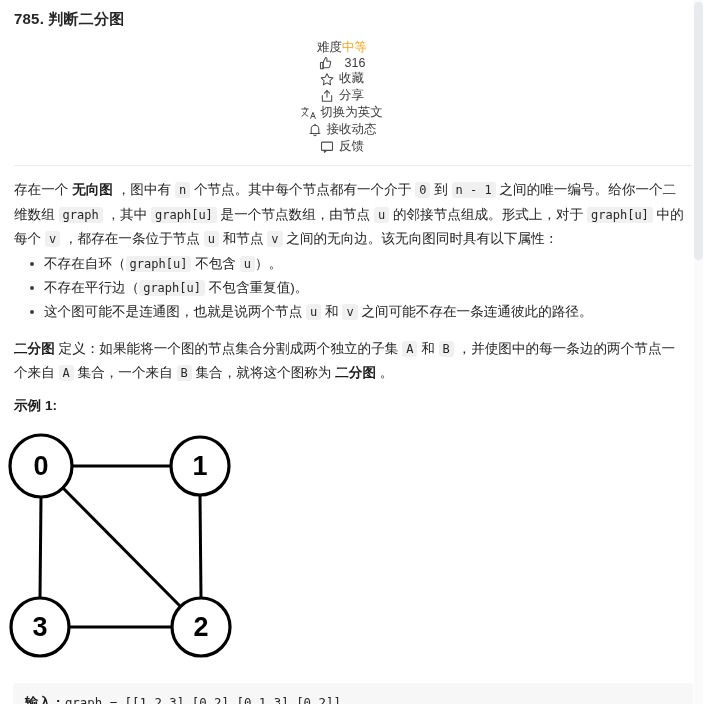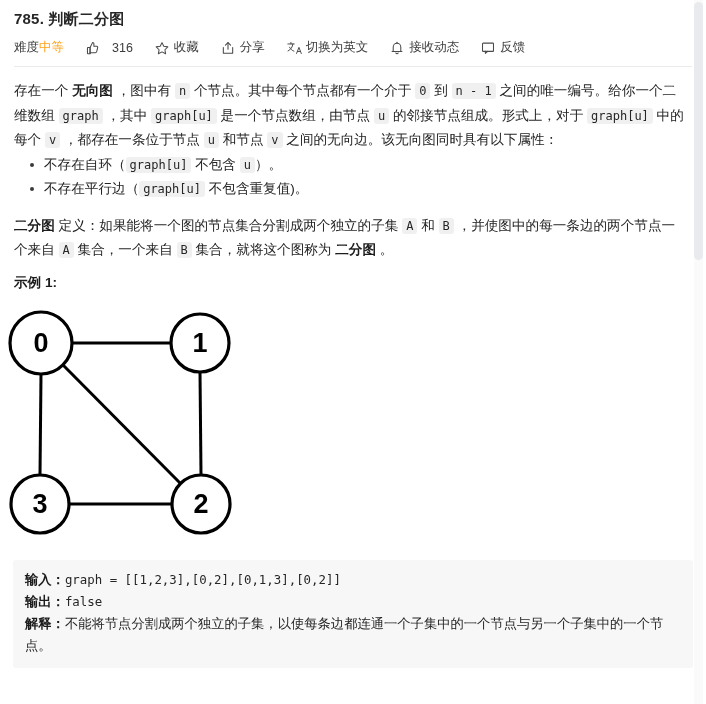--- a/index.html
+++ b/index.html
@@ -33,20 +33,21 @@
     letter-spacing: 0.2px;
     line-height: 20px;
   }
   .meta-row {
     display: flex;
     align-items: center;
     padding: 10px 14px 0 14px;
     font-size: 12.5px;
     color: #404040;
     white-space: nowrap;
+    flex-direction: column;
   }
   .meta-item {
     display: flex;
     align-items: center;
     margin-right: 22px;
     cursor: pointer;
   }
   .meta-item.nohover { cursor: default; }
   .meta-label { color: #3c3c3c; }
   .difficulty {
@@ -253,20 +254,21 @@
 
   <div class="divider"></div>
 
   <div class="content">
 
     <p class="para"><span>存在一个 </span><b>无向图</b><span> ，图中有 </span><code class="chip">n</code><span> 个节点。其中每个节点都有一个介于 </span><code class="chip">0</code><span> 到 </span><code class="chip">n - 1</code><span> 之间的唯一编号。给你一个二维数组 </span><code class="chip">graph</code><span> ，其中 </span><code class="chip">graph[u]</code><span> 是一个节点数组，由节点 </span><code class="chip">u</code><span> 的邻接节点组成。形式上，对于 </span><code class="chip">graph[u]</code><span> 中的每个 </span><code class="chip">v</code><span> ，都存在一条位于节点 </span><code class="chip">u</code><span> 和节点 </span><code class="chip">v</code><span> 之间的无向边。该无向图同时具有以下属性：</span></p>
 
     <ul class="bullets">
       <li><span>不存在自环（</span><code class="chip">graph[u]</code><span> 不包含 </span><code class="chip">u</code><span>）。</span></li>
       <li><span>不存在平行边（</span><code class="chip">graph[u]</code><span> 不包含重复值)。</span></li>
+      <li><span>这个图可能不是连通图，也就是说两个节点 </span><code class="chip">u</code><span> 和 </span><code class="chip">v</code><span> 之间可能不存在一条连通彼此的路径。</span></li>
     </ul>
 
     <p class="para"><b>二分图</b><span> 定义：如果能将一个图的节点集合分割成两个独立的子集 </span><code class="chip">A</code><span> 和 </span><code class="chip">B</code><span> ，并使图中的每一条边的两个节点一个来自 </span><code class="chip">A</code><span> 集合，一个来自 </span><code class="chip">B</code><span> 集合，就将这个图称为 </span><b>二分图</b><span> 。</span></p>
 
 
     <div class="example-head">示例 1:</div>
   </div>
 
   <div class="figure">
     <svg width="250" height="245" viewBox="0 0 250 245">

